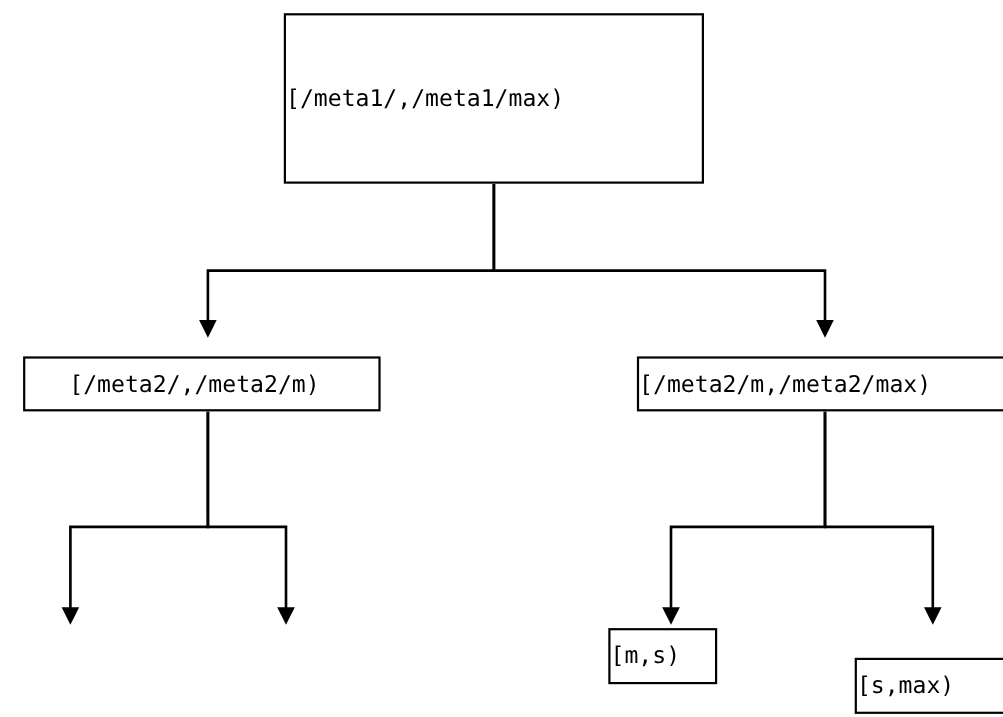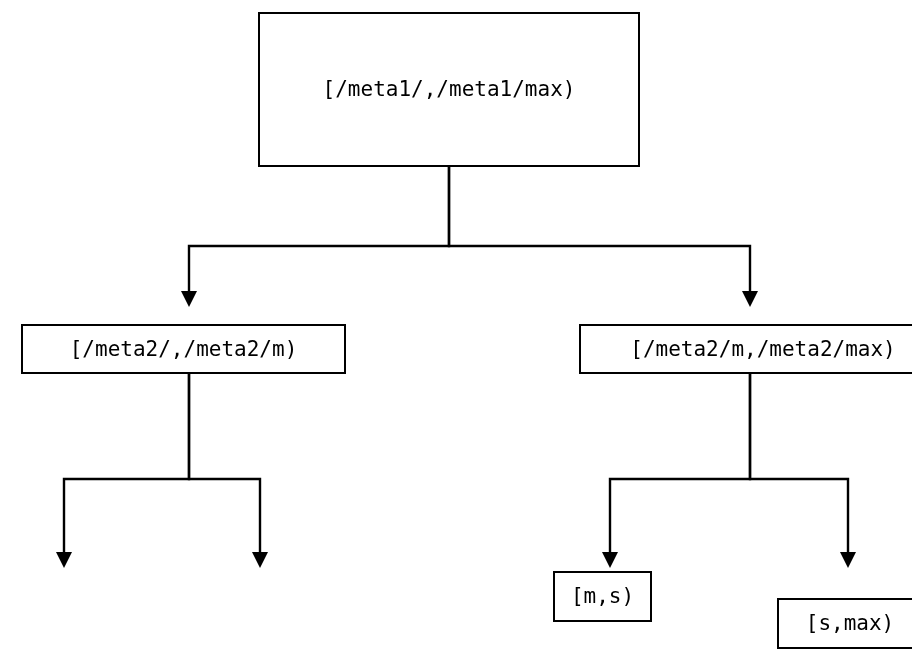--- a/index.html
+++ b/index.html
@@ -25,35 +25,35 @@
     width: 912px;
     height: 652px;
   }
   .tree-node {
     position: absolute;
     box-sizing: border-box;
     border: 2px solid #000000;
     background: #ffffff;
     display: flex;
     align-items: center;
-    justify-content: center;
+    justify-content: flex-start;
     z-index: 2;
   }
   .node-label {
     font-family: "DejaVu Sans Mono", "Liberation Mono", monospace;
     font-size: 21px;
     line-height: 1;
     color: #000000;
     white-space: pre;
     letter-spacing: 0px;
   }
   
   #node-root { left: 258px; top: 12px; width: 382px; height: 155px; }
   
-  #node-meta2-low  { left: 21px;  top: 324px; width: 325px; height: 50px; }
+  #node-meta2-low  { left: 21px;  top: 324px; width: 325px; height: 50px; padding-left: 40px; }
   #node-meta2-high { left: 579px; top: 324px; width: 368px; height: 50px; }
   
   #node-leaf-ag   { left: 10px;  top: 585px; width: 96px;  height: 51px; }
   #node-leaf-gm   { left: 205px; top: 585px; width: 97px;  height: 51px; }
   #node-leaf-ms   { left: 553px; top: 571px; width: 99px;  height: 51px; }
   #node-leaf-smax { left: 777px; top: 598px; width: 146px; height: 51px; }
 </style>
 </head>
 <body>
 

